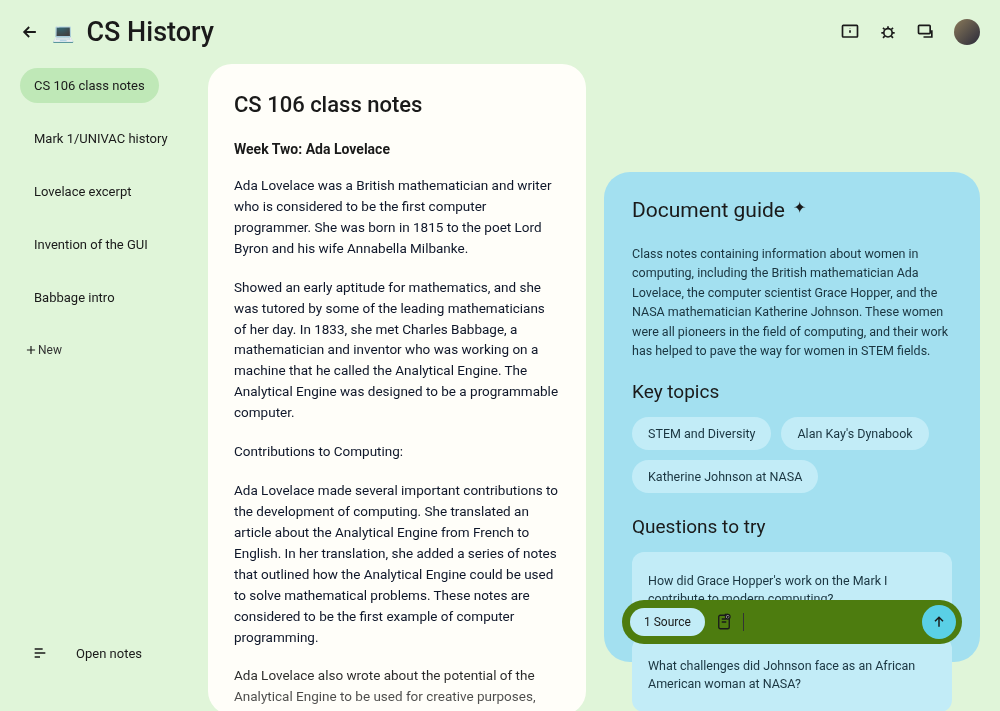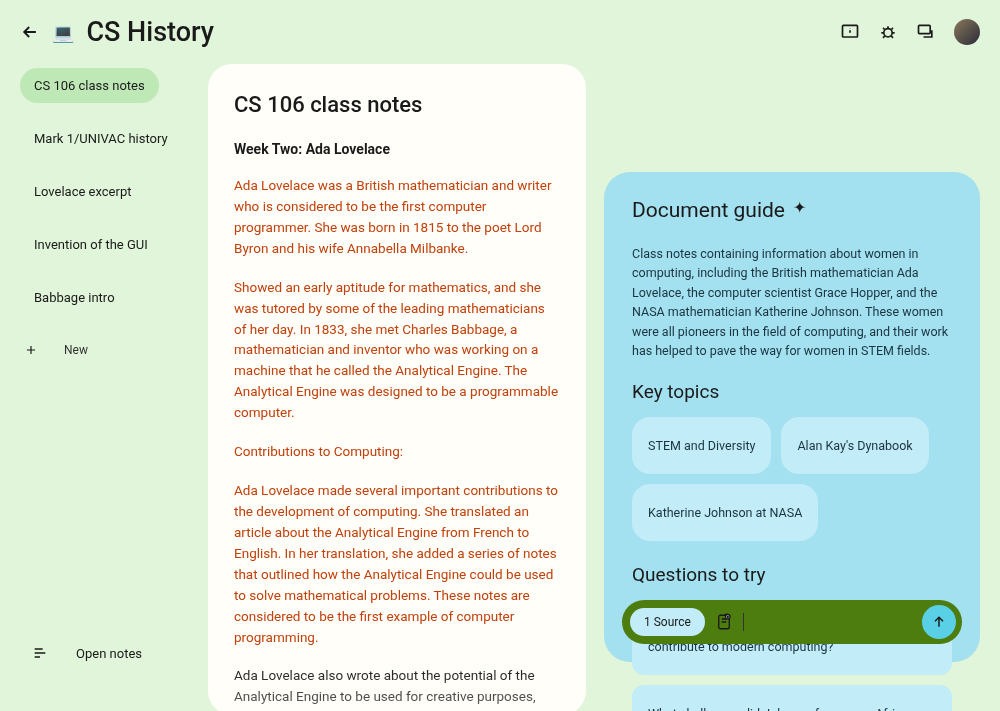--- a/index.html
+++ b/index.html
@@ -30,21 +30,21 @@
 .sidebar { width: 170px; flex-shrink: 0; padding-top: 4px; }
 .sidebar-item {
   padding: 10px 14px;
   font-size: 13px;
   border-radius: 18px;
   cursor: pointer;
   color: #1a1a1a;
   margin-bottom: 18px;
 }
 .sidebar-item.active { background: #bfe8b7; display: inline-block; }
-.new-btn { display: flex; align-items: flex-end; gap: 26px; padding: 10px 4px; font-size: 12px; color: #333; cursor: pointer; margin-top: 2px; }
+.new-btn { display: flex; align-items: flex-end; gap: 0; padding: 10px 4px; font-size: 12px; color: #333; cursor: pointer; margin-top: 2px; }
 .plus { width: 14px; height: 14px; }
 .open-notes {
   position: absolute;
   bottom: 50px;
   left: 32px;
   display: flex;
   align-items: center;
   gap: 28px;
   font-size: 13px;
   color: #1a1a1a;
@@ -56,40 +56,40 @@
   background: #fffef9;
   border-radius: 24px;
   width: 378px;
   flex-shrink: 0;
   padding: 28px 26px;
   position: relative;
   overflow: hidden;
 }
 .doc-title { font-size: 22px; font-weight: 500; margin-bottom: 24px; }
 .doc-section-title { font-size: 14px; font-weight: 700; margin-bottom: 18px; }
-.doc-para { font-size: 13.5px; line-height: 1.55; margin-bottom: 18px; color: #c2410c; }
+.doc-para { font-size: 13.5px; line-height: 1.55; margin-bottom: 18px; color: #0f172a; }
 .doc-para.faded { color: #1a1a1a; -webkit-mask-image: linear-gradient(to bottom, black 0%, transparent 100%); mask-image: linear-gradient(to bottom, black 0%, transparent 100%); }
 
 .guide {
   background: #a3e0f0;
   border-radius: 26px;
   flex: 1;
   margin-top: 108px;
   padding: 26px 28px 20px 28px;
   display: flex;
   flex-direction: column;
   position: relative;
   height: 490px;
 }
 .guide-title { font-size: 21px; font-weight: 400; margin-bottom: 22px; display: flex; align-items: flex-start; gap: 8px; }
 .sparkle { font-size: 16px; }
 .guide-desc { font-size: 12.5px; line-height: 1.55; color: #1a3540; margin-bottom: 20px; }
 .guide-section { font-size: 19px; font-weight: 400; margin-bottom: 14px; }
 .chips { display: flex; flex-wrap: wrap; gap: 10px; margin-bottom: 22px; }
-.chip { background: #c2ecf7; padding: 21px 16px; border-radius: 18px; font-size: 12.5px; cursor: pointer; color: #1a3540; }
+.chip { background: #c2ecf7; padding: 9px 16px; border-radius: 18px; font-size: 12.5px; cursor: pointer; color: #1a3540; }
 .questions { display: flex; flex-direction: column; gap: 10px; }
 .question { background: #c2ecf7; padding: 20px 16px; border-radius: 12px; font-size: 12.5px; line-height: 1.4; cursor: pointer; color: #1a3540; }
 
 .input-bar {
   position: absolute;
   bottom: 18px;
   left: 18px;
   right: 18px;
   background: #4d7c0f;
   border-radius: 24px;

